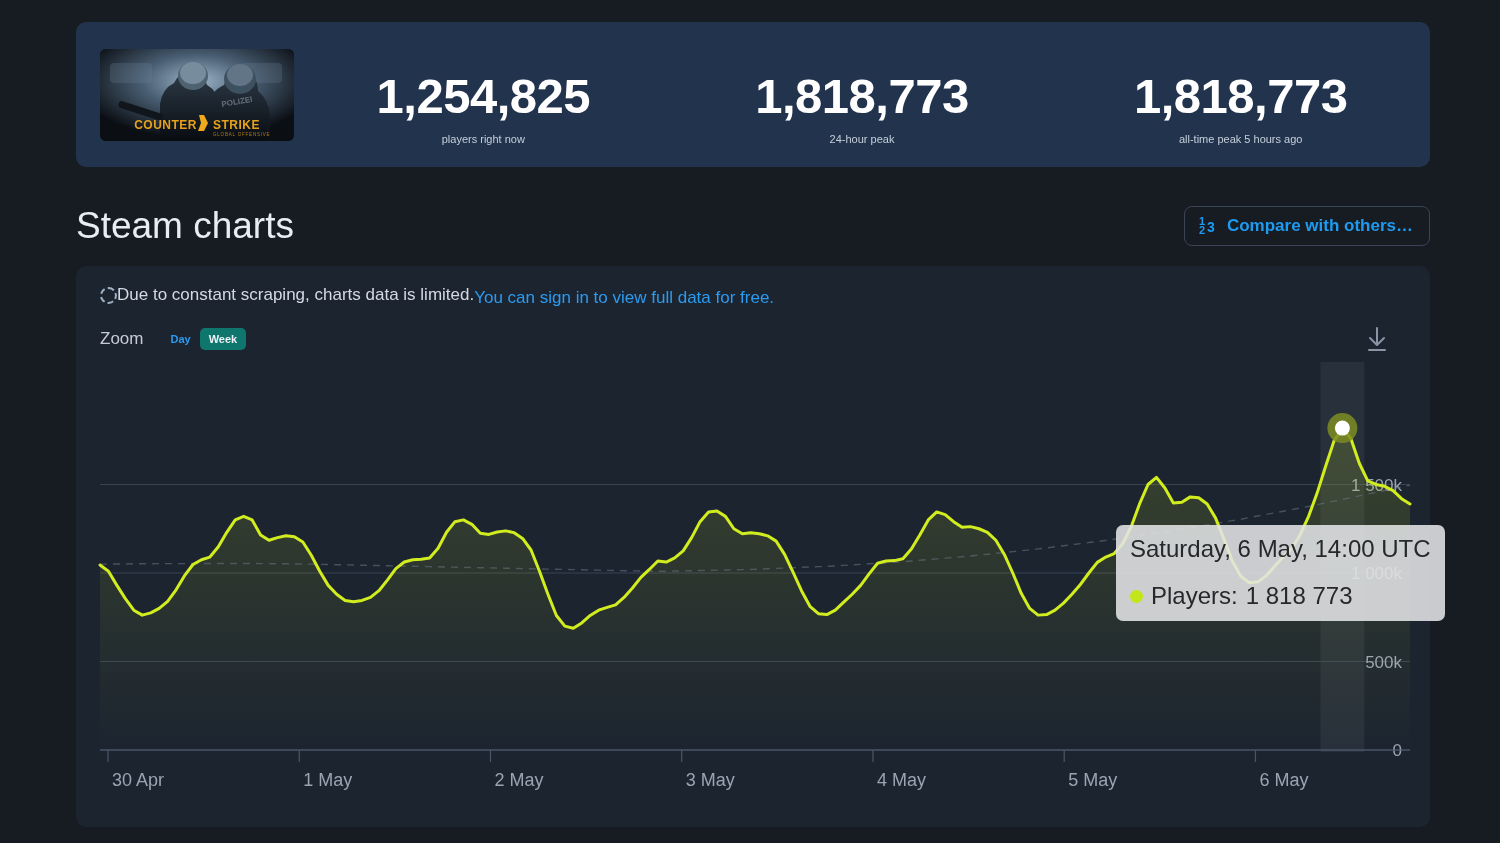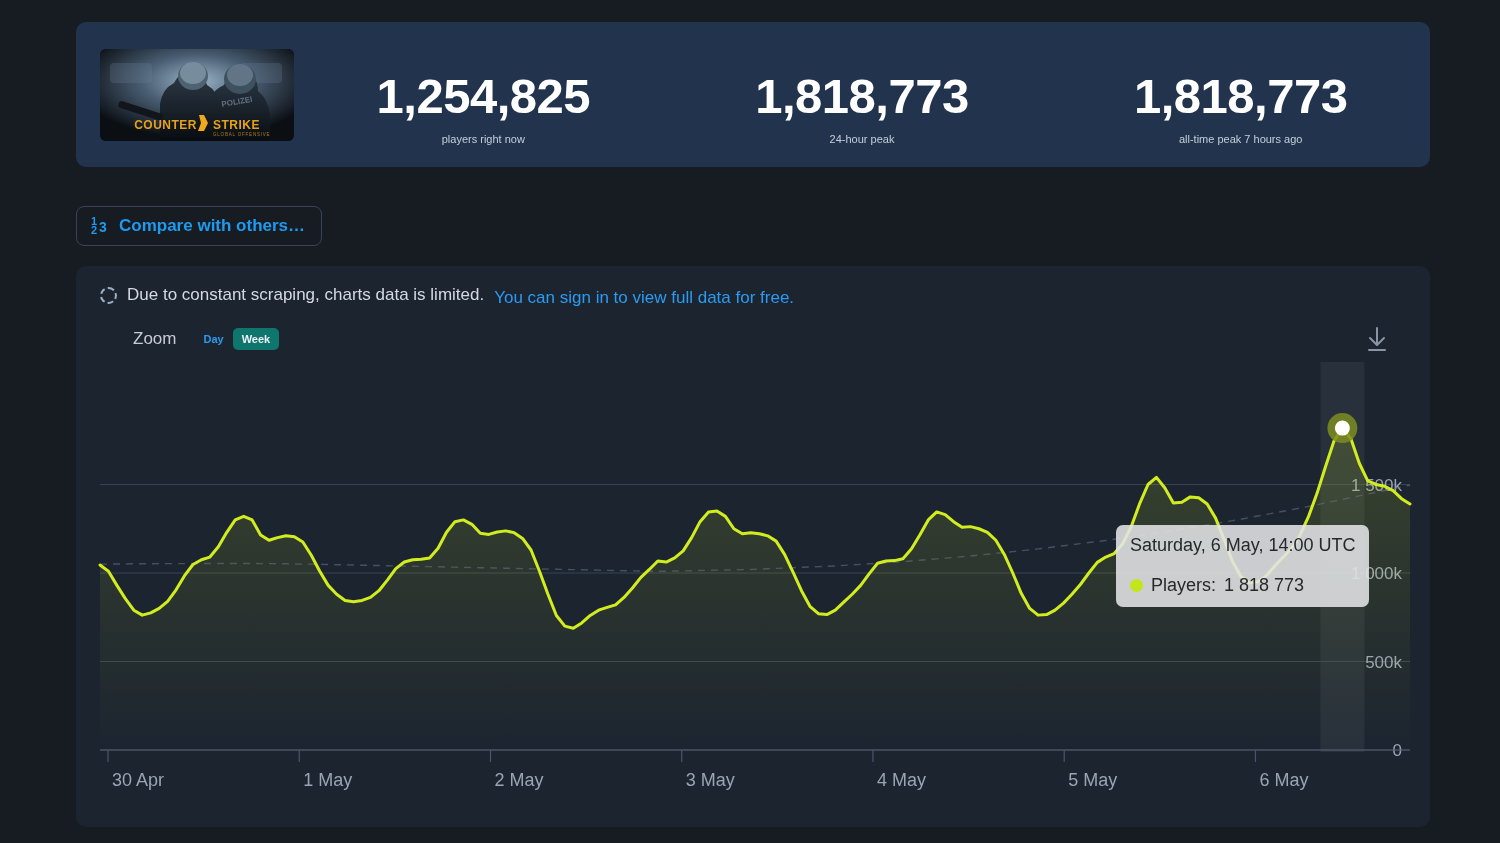--- a/index.html
+++ b/index.html
@@ -87,38 +87,37 @@
   .rank-icon i.n3 { left: 8px; top: 3px; font-size: 14px; }
 
   
   .chart-card {
     position: absolute; left: 76px; top: 266px;
     width: 1354px; height: 561px;
     background: #1c2430;
     border-radius: 10px;
   }
   .notice {
-    display: flex; align-items: center; gap: 10px;
+    display: flex; align-items: center; 
     padding: 16px 0 0 24px;
     font-size: 17px;
     color: #d4dae3;
   }
   .dashed-circle {
     width: 17px; height: 17px;
     border: 2px dashed #9fb0c4;
     border-radius: 50%;
     flex: 0 0 auto;
   }
   .notice a { color: #2b9bf0; text-decoration: none; margin-top: 6px; }
 
   .zoom-row {
     display: flex; align-items: center;
     padding: 16px 36px 0 24px;
     height: 46px;
-    margin-left: 33px;
   }
   .zoom-label { color: #c5ccd6; font-size: 17px; margin-right: 18px; }
   .zoom-opt {
     color: #2b9bf0; font-size: 11px; font-weight: bold;
     padding: 5px 9px; border-radius: 5px; cursor: pointer;
     background: transparent;
     border: none;
     font-family: "Liberation Sans", sans-serif;
   }
   .zoom-opt.active { background: #0f766e; color: #eef2f7; }
@@ -137,21 +136,21 @@
   .plot-svg { display: block; }
 
   
   .tooltip {
     position: absolute;
     left: 1040px; top: 163px;
     background: rgba(226,228,230,0.88);
     border-radius: 7px;
     padding: 10px 14px 11px 14px;
     color: #26282b;
-    font-size: 18px;
+    font-size: 24px;
     white-space: nowrap;
     pointer-events: none;
   }
   .tt-row2 { display: flex; align-items: center; gap: 8px; margin-top: 19px; }
   .tt-dot {
     width: 13px; height: 13px; border-radius: 50%;
     background: #c3e619;
     display: inline-block;
   }
   .tt-val { font-weight: normal; }
@@ -200,25 +199,26 @@
       <div class="stat-label">players right now</div>
     </div>
 
     <div class="stat-block">
       <div class="stat-num">1,818,773</div>
       <div class="stat-label">24-hour peak</div>
     </div>
 
     <div class="stat-block">
       <div class="stat-num">1,818,773</div>
-      <div class="stat-label">all-time peak 7 hours ago</div>
+      <div class="stat-label">all-time peak 5 hours ago</div>
     </div>
   </div>
 
   <div class="title-row">
+    <div class="page-title">Steam charts</div>
     <button class="compare-btn">
       <span class="rank-icon">
         <i class="n1">1</i>
         <i class="n2">2</i>
         <i class="n3">3</i>
       </span>
       <span>Compare with others…</span>
     </button>
   </div>
 

